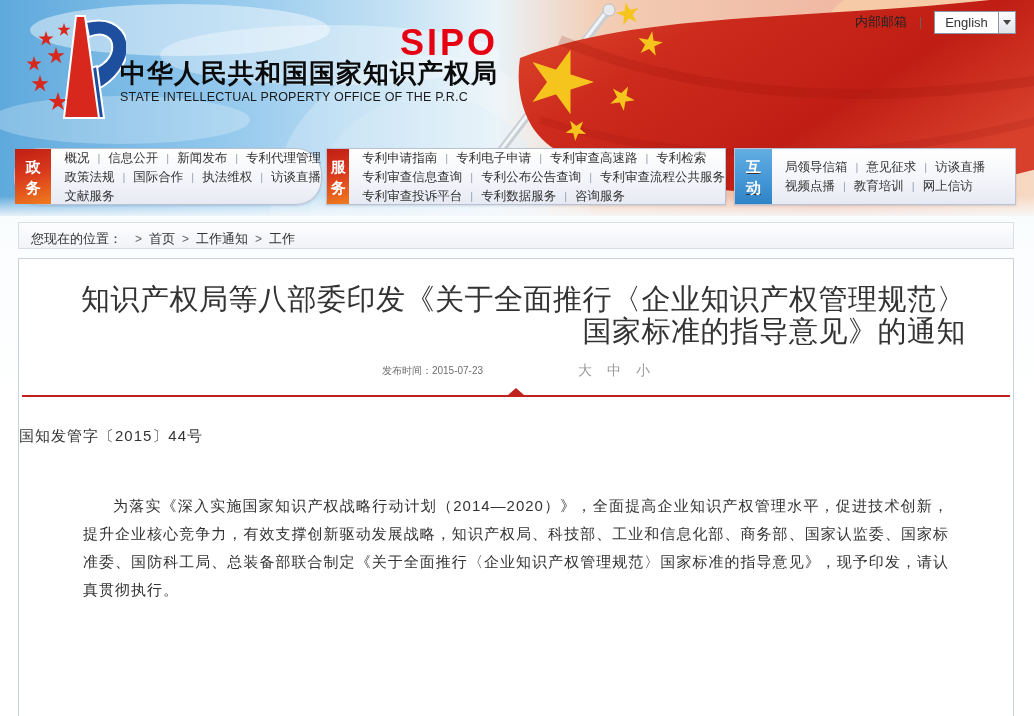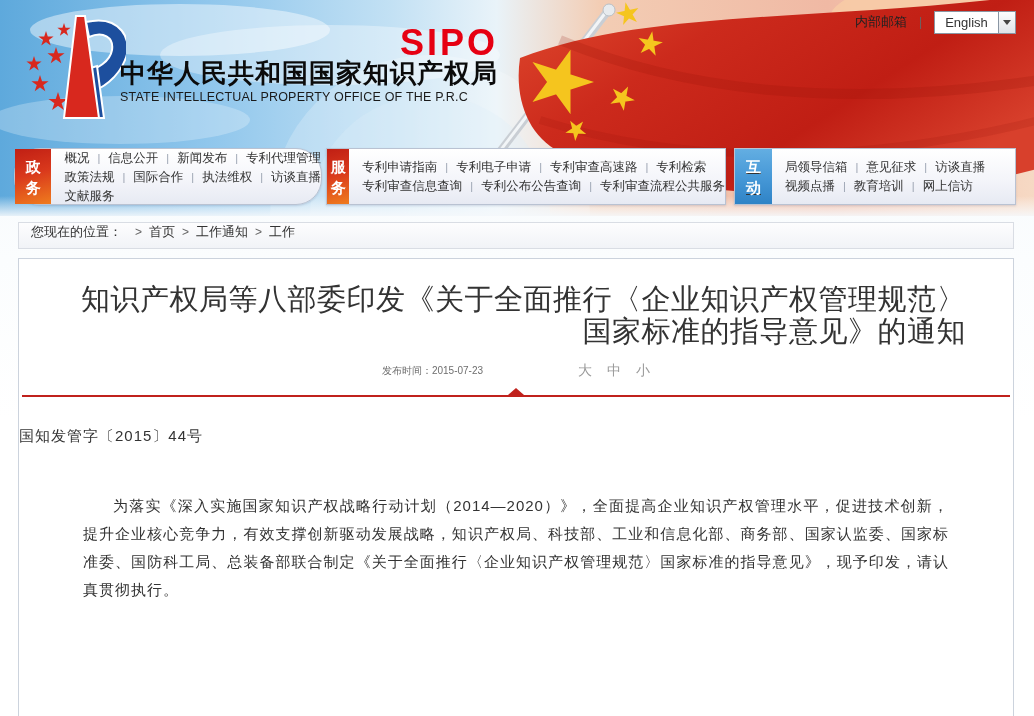--- a/index.html
+++ b/index.html
@@ -72,21 +72,21 @@
     padding-left:13px; gap:1px;
   }
   .nav-line { display:flex; align-items:center; line-height:18px; white-space:nowrap; }
   .nav-link { font-size:12.5px; color:#333; cursor:pointer; }
   .nav-link + .nav-link::before { content:"|"; color:#9aa2b0; margin:0 8px; font-size:11px; }
 
   
   .breadcrumb {
     position:absolute; top:222px; left:18px; width:996px; height:27px;
     border:1px solid #d9dde4; background:linear-gradient(180deg,#fdfdfe,#f1f3f7);
-    display:flex; align-items:flex-start; padding-left:12px; font-size:13px; color:#333;
+    display:flex; align-items:flex-end; padding-left:12px; font-size:13px; color:#333;
   }
   .crumb-item { cursor:pointer; }
   .crumb-item.current { cursor:default; }
   .crumb-item::before { content:">"; color:#666; margin:0 7px; font-size:12px; }
   .crumb-prefix { margin-right:4px; }
 
   
   .content-box {
     position:absolute; top:258px; left:18px; width:996px; height:472px;
     background:#fff; border:1px solid #ccd3dd;
@@ -248,20 +248,25 @@
             <span class="nav-link">专利申请指南</span>
             <span class="nav-link">专利电子申请</span>
             <span class="nav-link">专利审查高速路</span>
             <span class="nav-link">专利检索</span>
           </div>
           <div class="nav-line">
             <span class="nav-link">专利审查信息查询</span>
             <span class="nav-link">专利公布公告查询</span>
             <span class="nav-link">专利审查流程公共服务</span>
           </div>
+          <div class="nav-line">
+            <span class="nav-link">专利审查投诉平台</span>
+            <span class="nav-link">专利数据服务</span>
+            <span class="nav-link">咨询服务</span>
+          </div>
         </div>
       </div>
 
       <div class="nav-box nav-box-int">
         <div class="nav-label nav-label-blue">
           <span class="nav-label-text">互动</span>
         </div>
         <div class="nav-links">
           <div class="nav-line">
             <span class="nav-link">局领导信箱</span>

